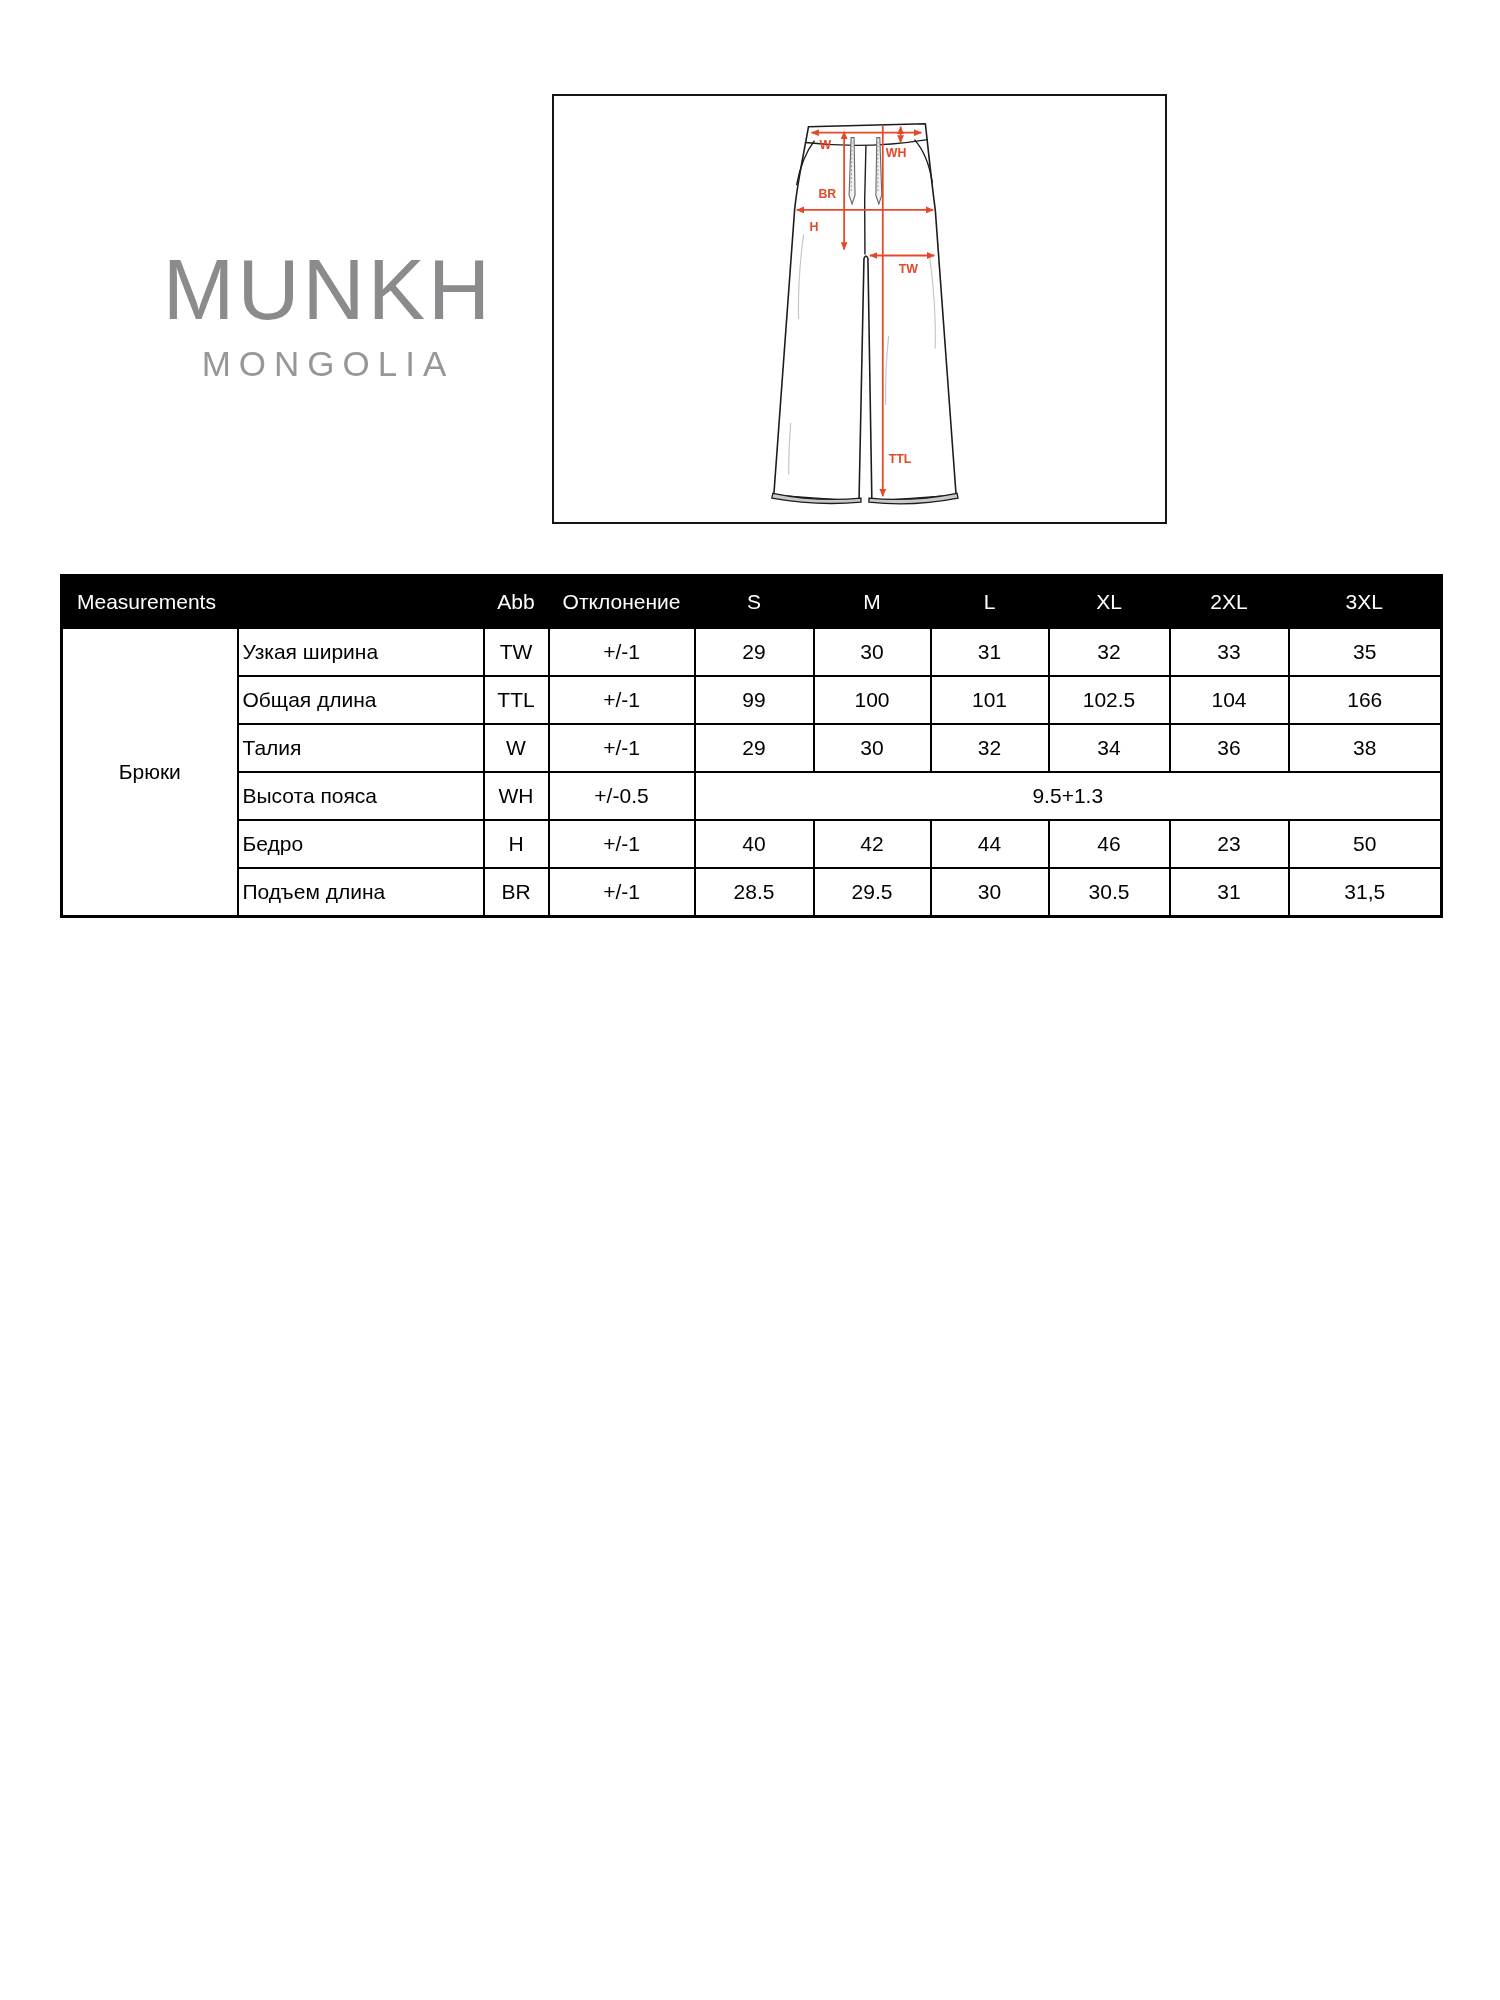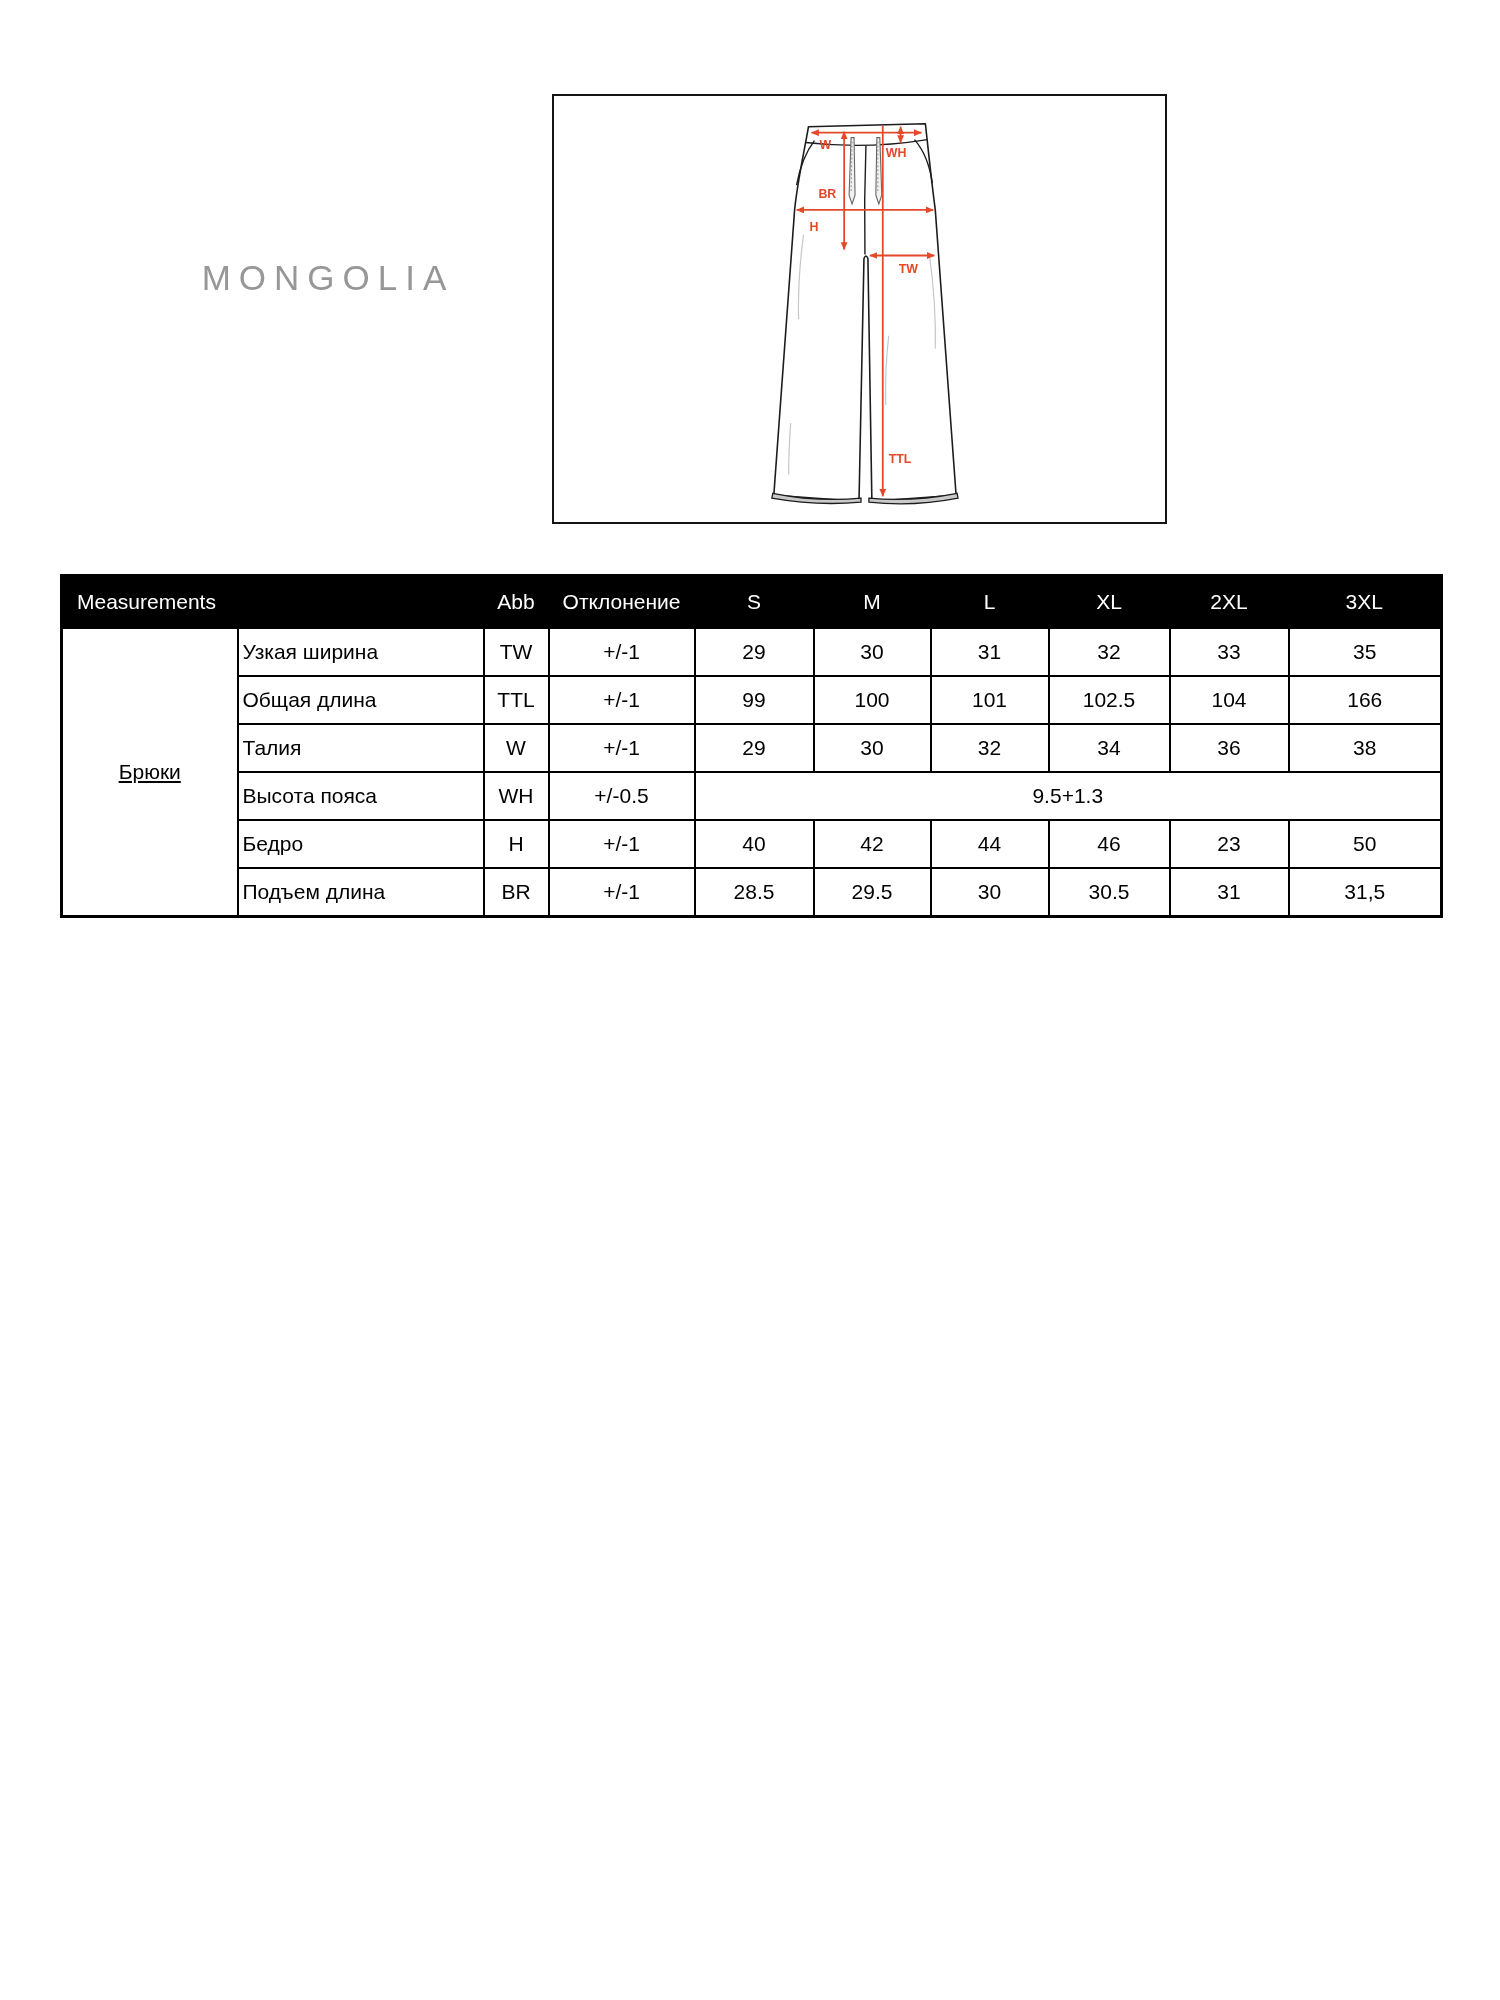--- a/index.html
+++ b/index.html
@@ -35,28 +35,29 @@
   table.size-table th {
     background:#000; color:#fff; font-weight:400; height:50px;
     padding:0;
   }
   table.size-table th.th-measurements { text-align:left; padding-left:14px; }
   table.size-table td {
     border:2px solid #000; height:46px; text-align:center;
     padding:0 4px; background:#fff;
   }
   table.size-table td.cell-label { text-align:left; }
-  table.size-table td.cell-category { text-align:center;text-decoration:underline; }
+  table.size-table td.cell-category { text-align:center; }
 </style>
 </head>
 <body>
 
 <div class="page">
 
   <div class="logo-block">
+    <div class="brand">MUNKH</div>
     <div class="brand-sub">MONGOLIA</div>
   </div>
 
   <div class="diagram-box">
     <svg viewBox="0 0 615 430" width="611" height="426">
       <defs>
         <marker id="ah" viewBox="0 0 8 7" refX="7.5" refY="3.5" markerWidth="8" markerHeight="7" orient="auto-start-reverse" markerUnits="userSpaceOnUse">
           <path d="M0,0 L8,3.5 L0,7 Z" fill="#e4492a"></path>
         </marker>
       </defs>

